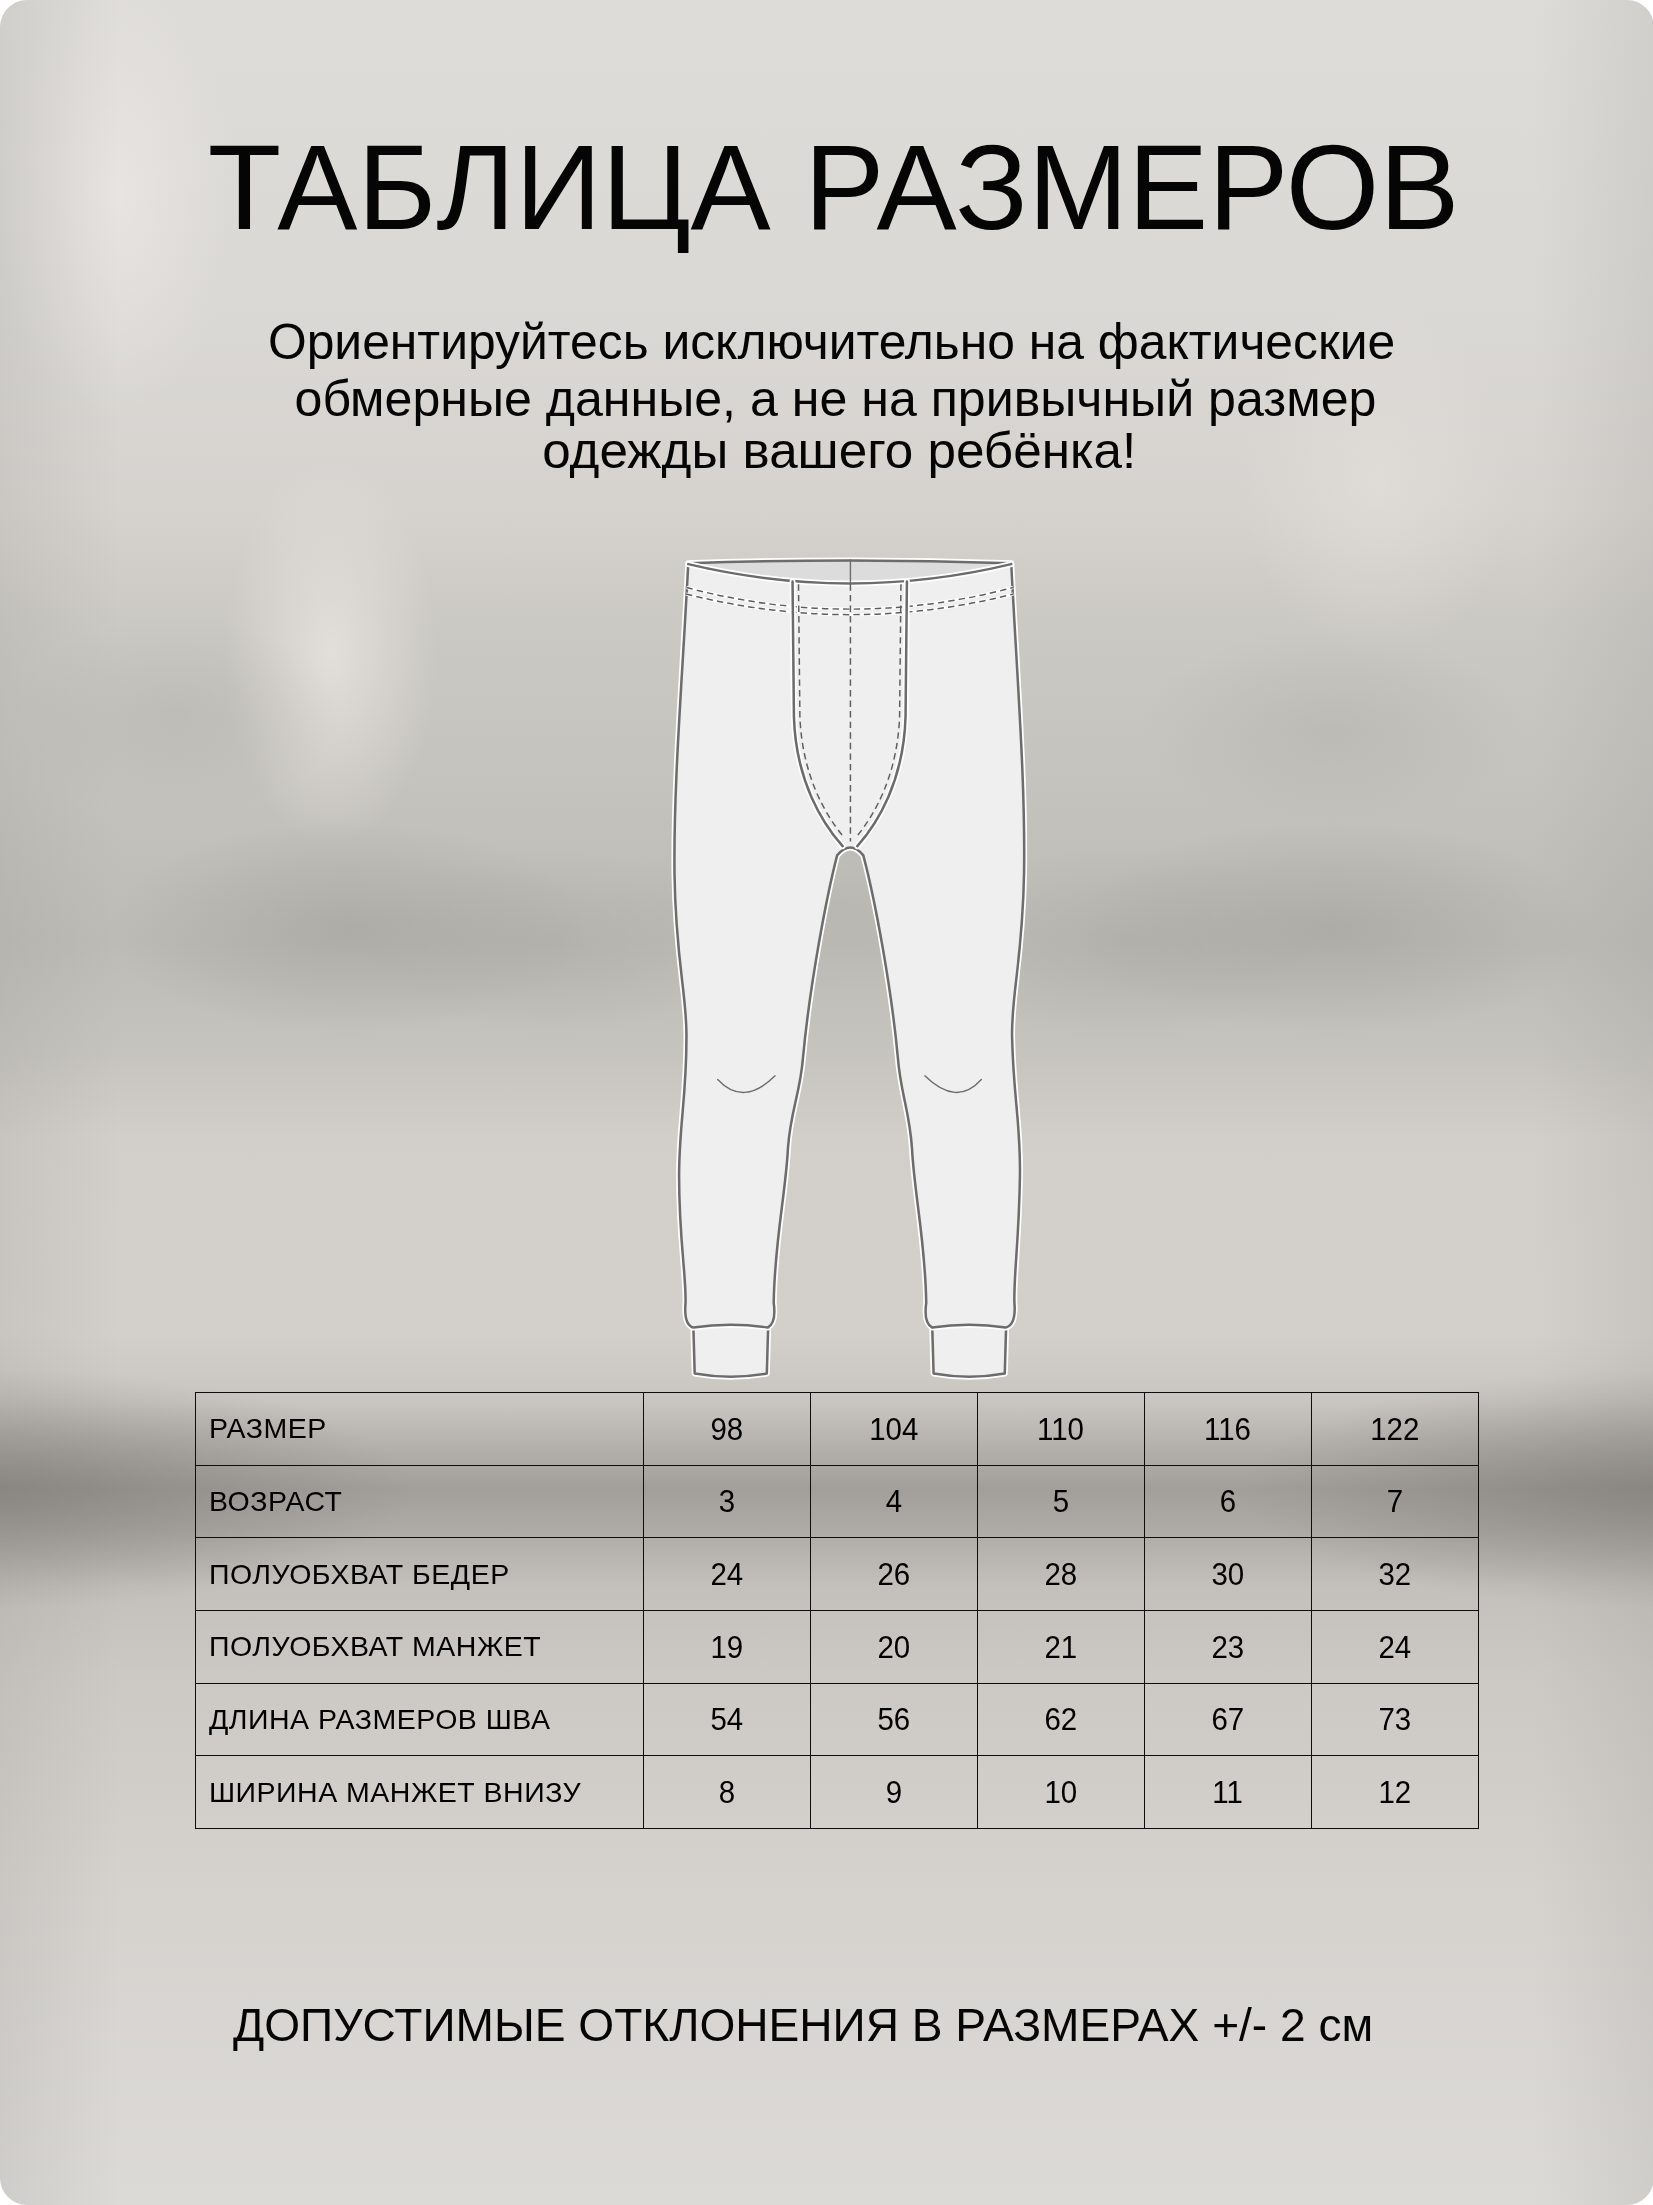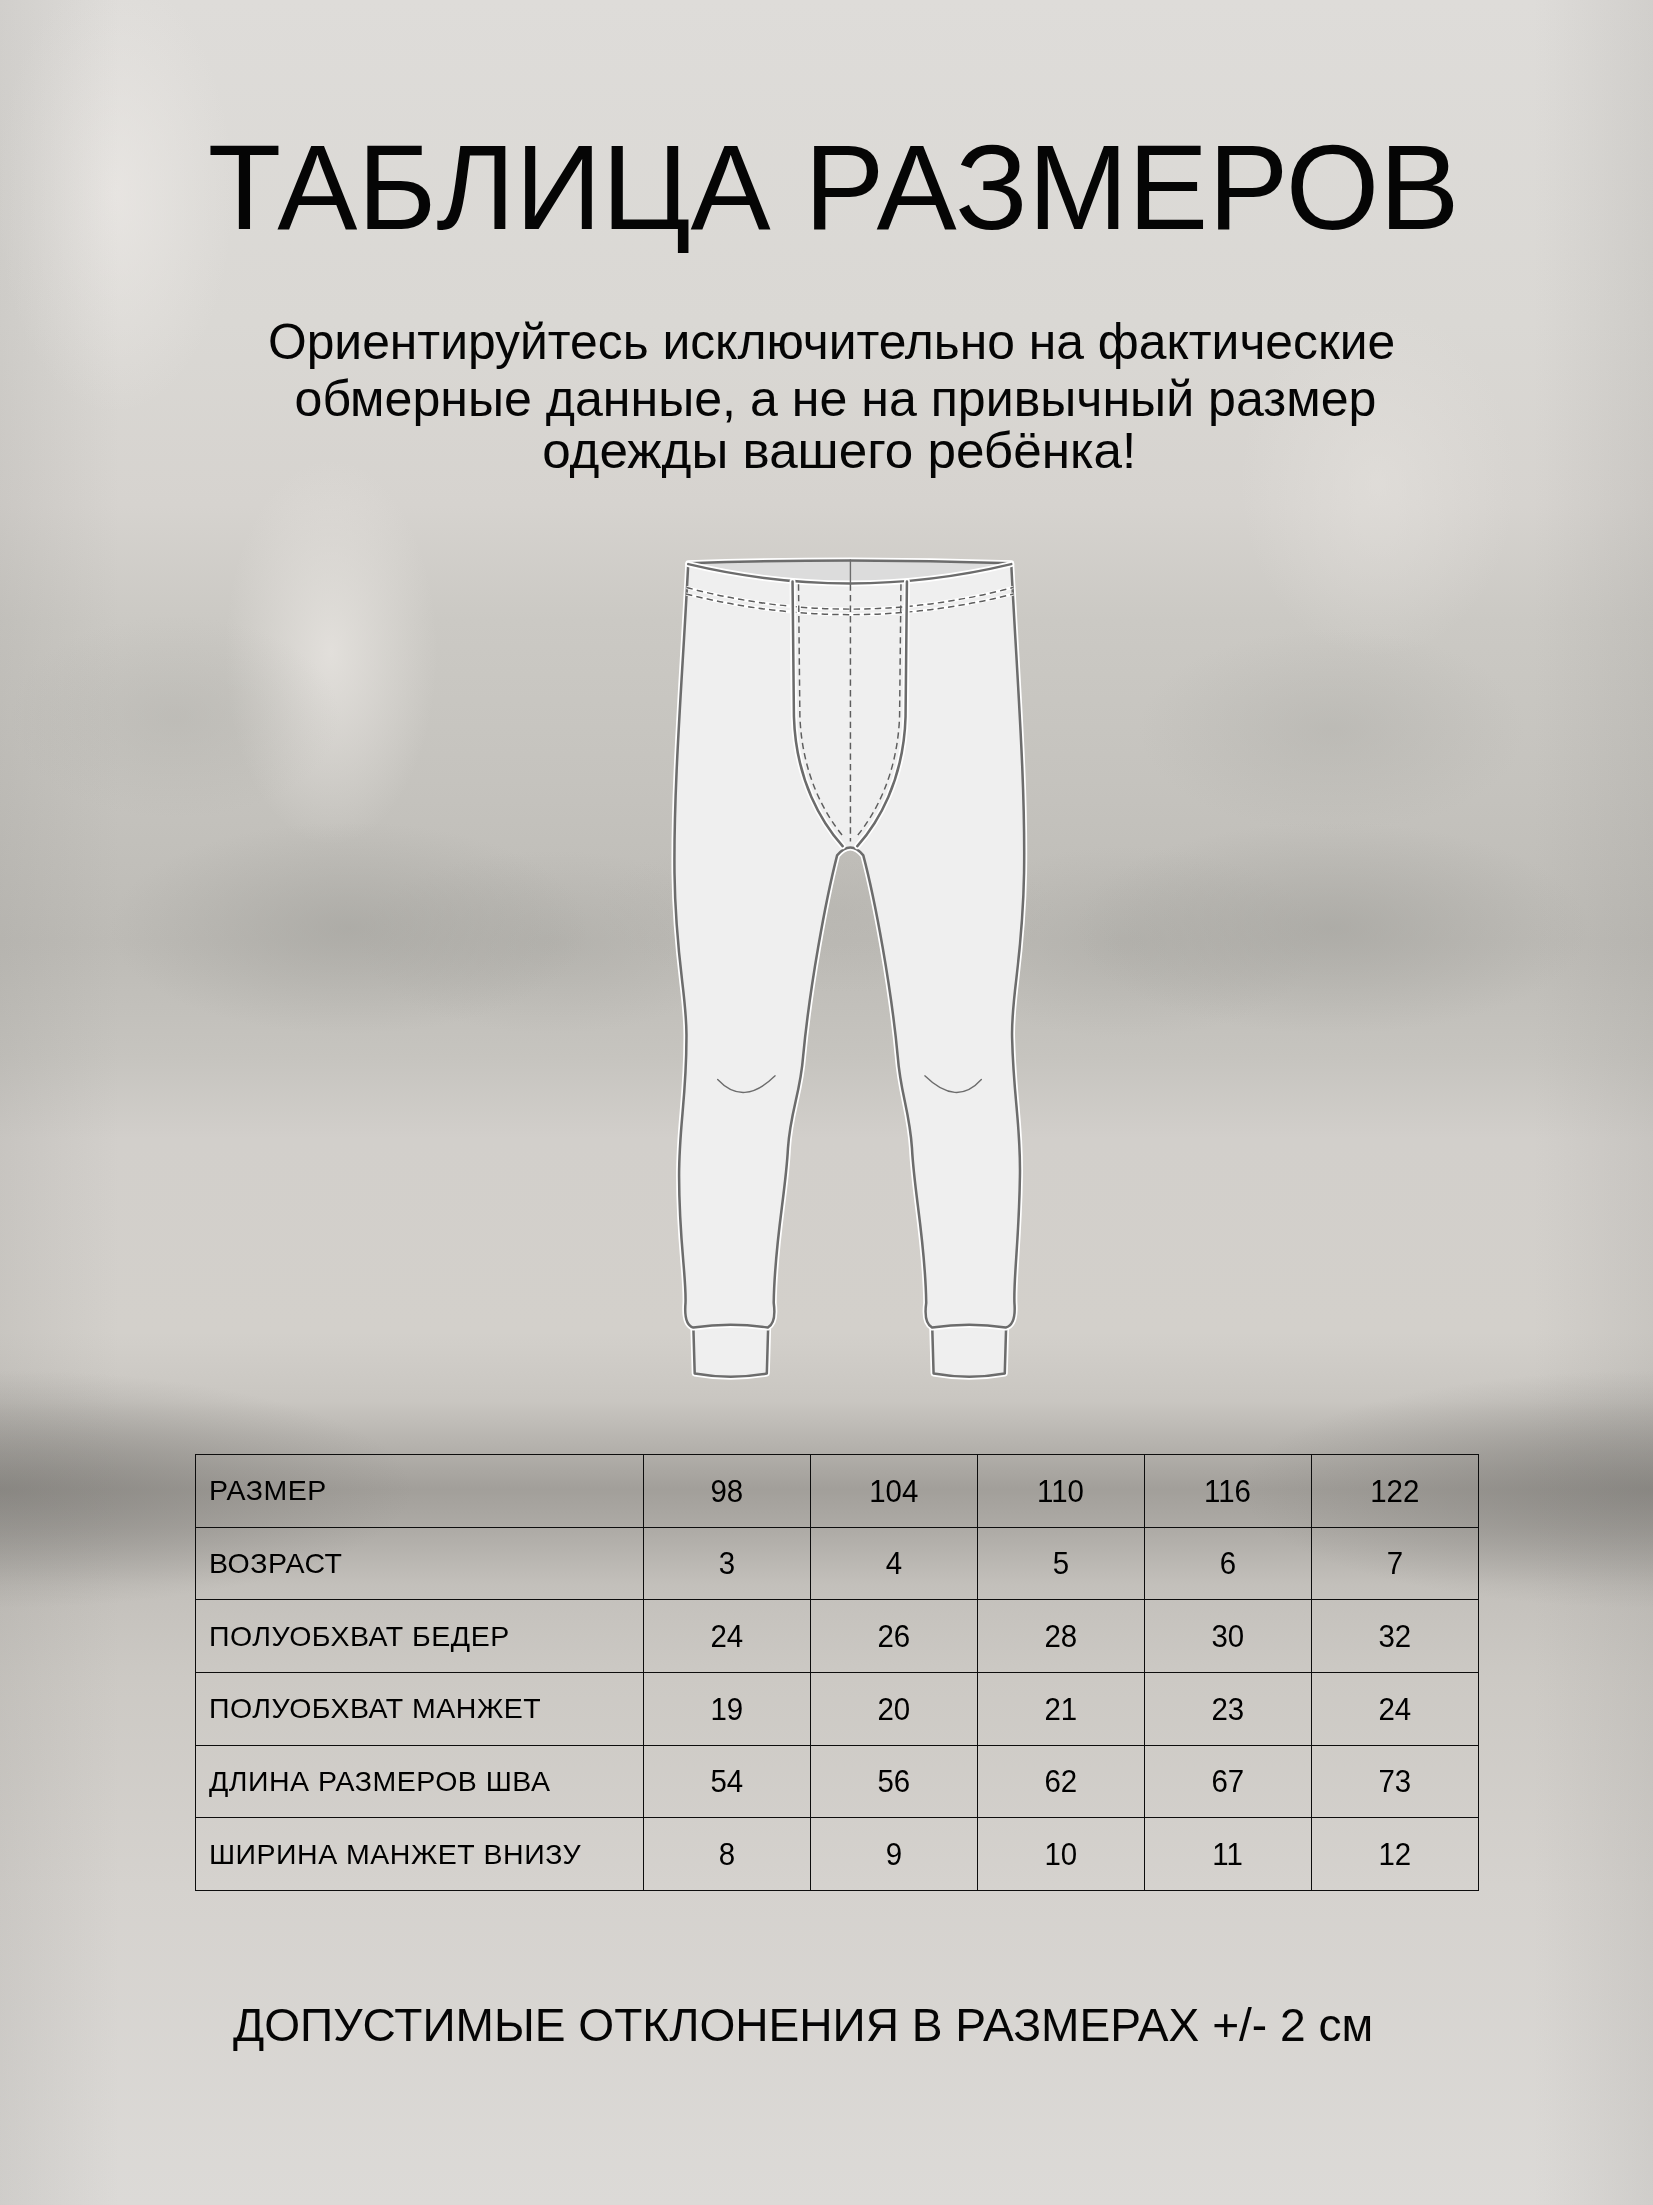--- a/index.html
+++ b/index.html
@@ -41,20 +41,21 @@
         #d2cfcb 1139px,
         #d3d0cb 1332px,
         #c9c6c1 1401px,
         #b4b1ac 1447px,
         #a29f9a 1489px,
         #aeaba6 1530px,
         #c3c0bb 1585px,
         #ccc9c4 1677px,
         #d5d2ce 1884px,
         #dcdad7 2205px);
+    border-radius: 27px;
   }
   .layer {
     position: absolute;
     left: 0; top: 0;
     width: 1654px; height: 2205px;
   }
   .txt {
     font-family: "Liberation Sans", "DejaVu Sans", sans-serif;
     fill: #050505;
   }
@@ -66,21 +67,21 @@
   .pant-line { fill: none; stroke: #6c6c6c; stroke-width: 5.5; stroke-linejoin: round; stroke-linecap: round; }
   .pant-fill { fill: #efefef; }
   .pant-inner { fill: #dcdcdc; }
   .thin-line { fill: none; stroke: #6c6c6c; stroke-width: 3; stroke-linecap: round; }
   .dash-halo { fill: none; stroke: #ffffff; stroke-width: 7; }
   .dash-line { fill: none; stroke: #5e5e5e; stroke-width: 3.2; stroke-dasharray: 14 9; }
 
   .size-table {
     position: absolute;
     left: 195px;
-    top: 1454px;
+    top: 1392px;
     width: 1263px;
     height: 437px;
     border-collapse: collapse;
     table-layout: fixed;
   }
   .size-table td {
     border: 1.6px solid #0d0d0d;
     padding: 0;
     height: 62px;
     vertical-align: middle;

